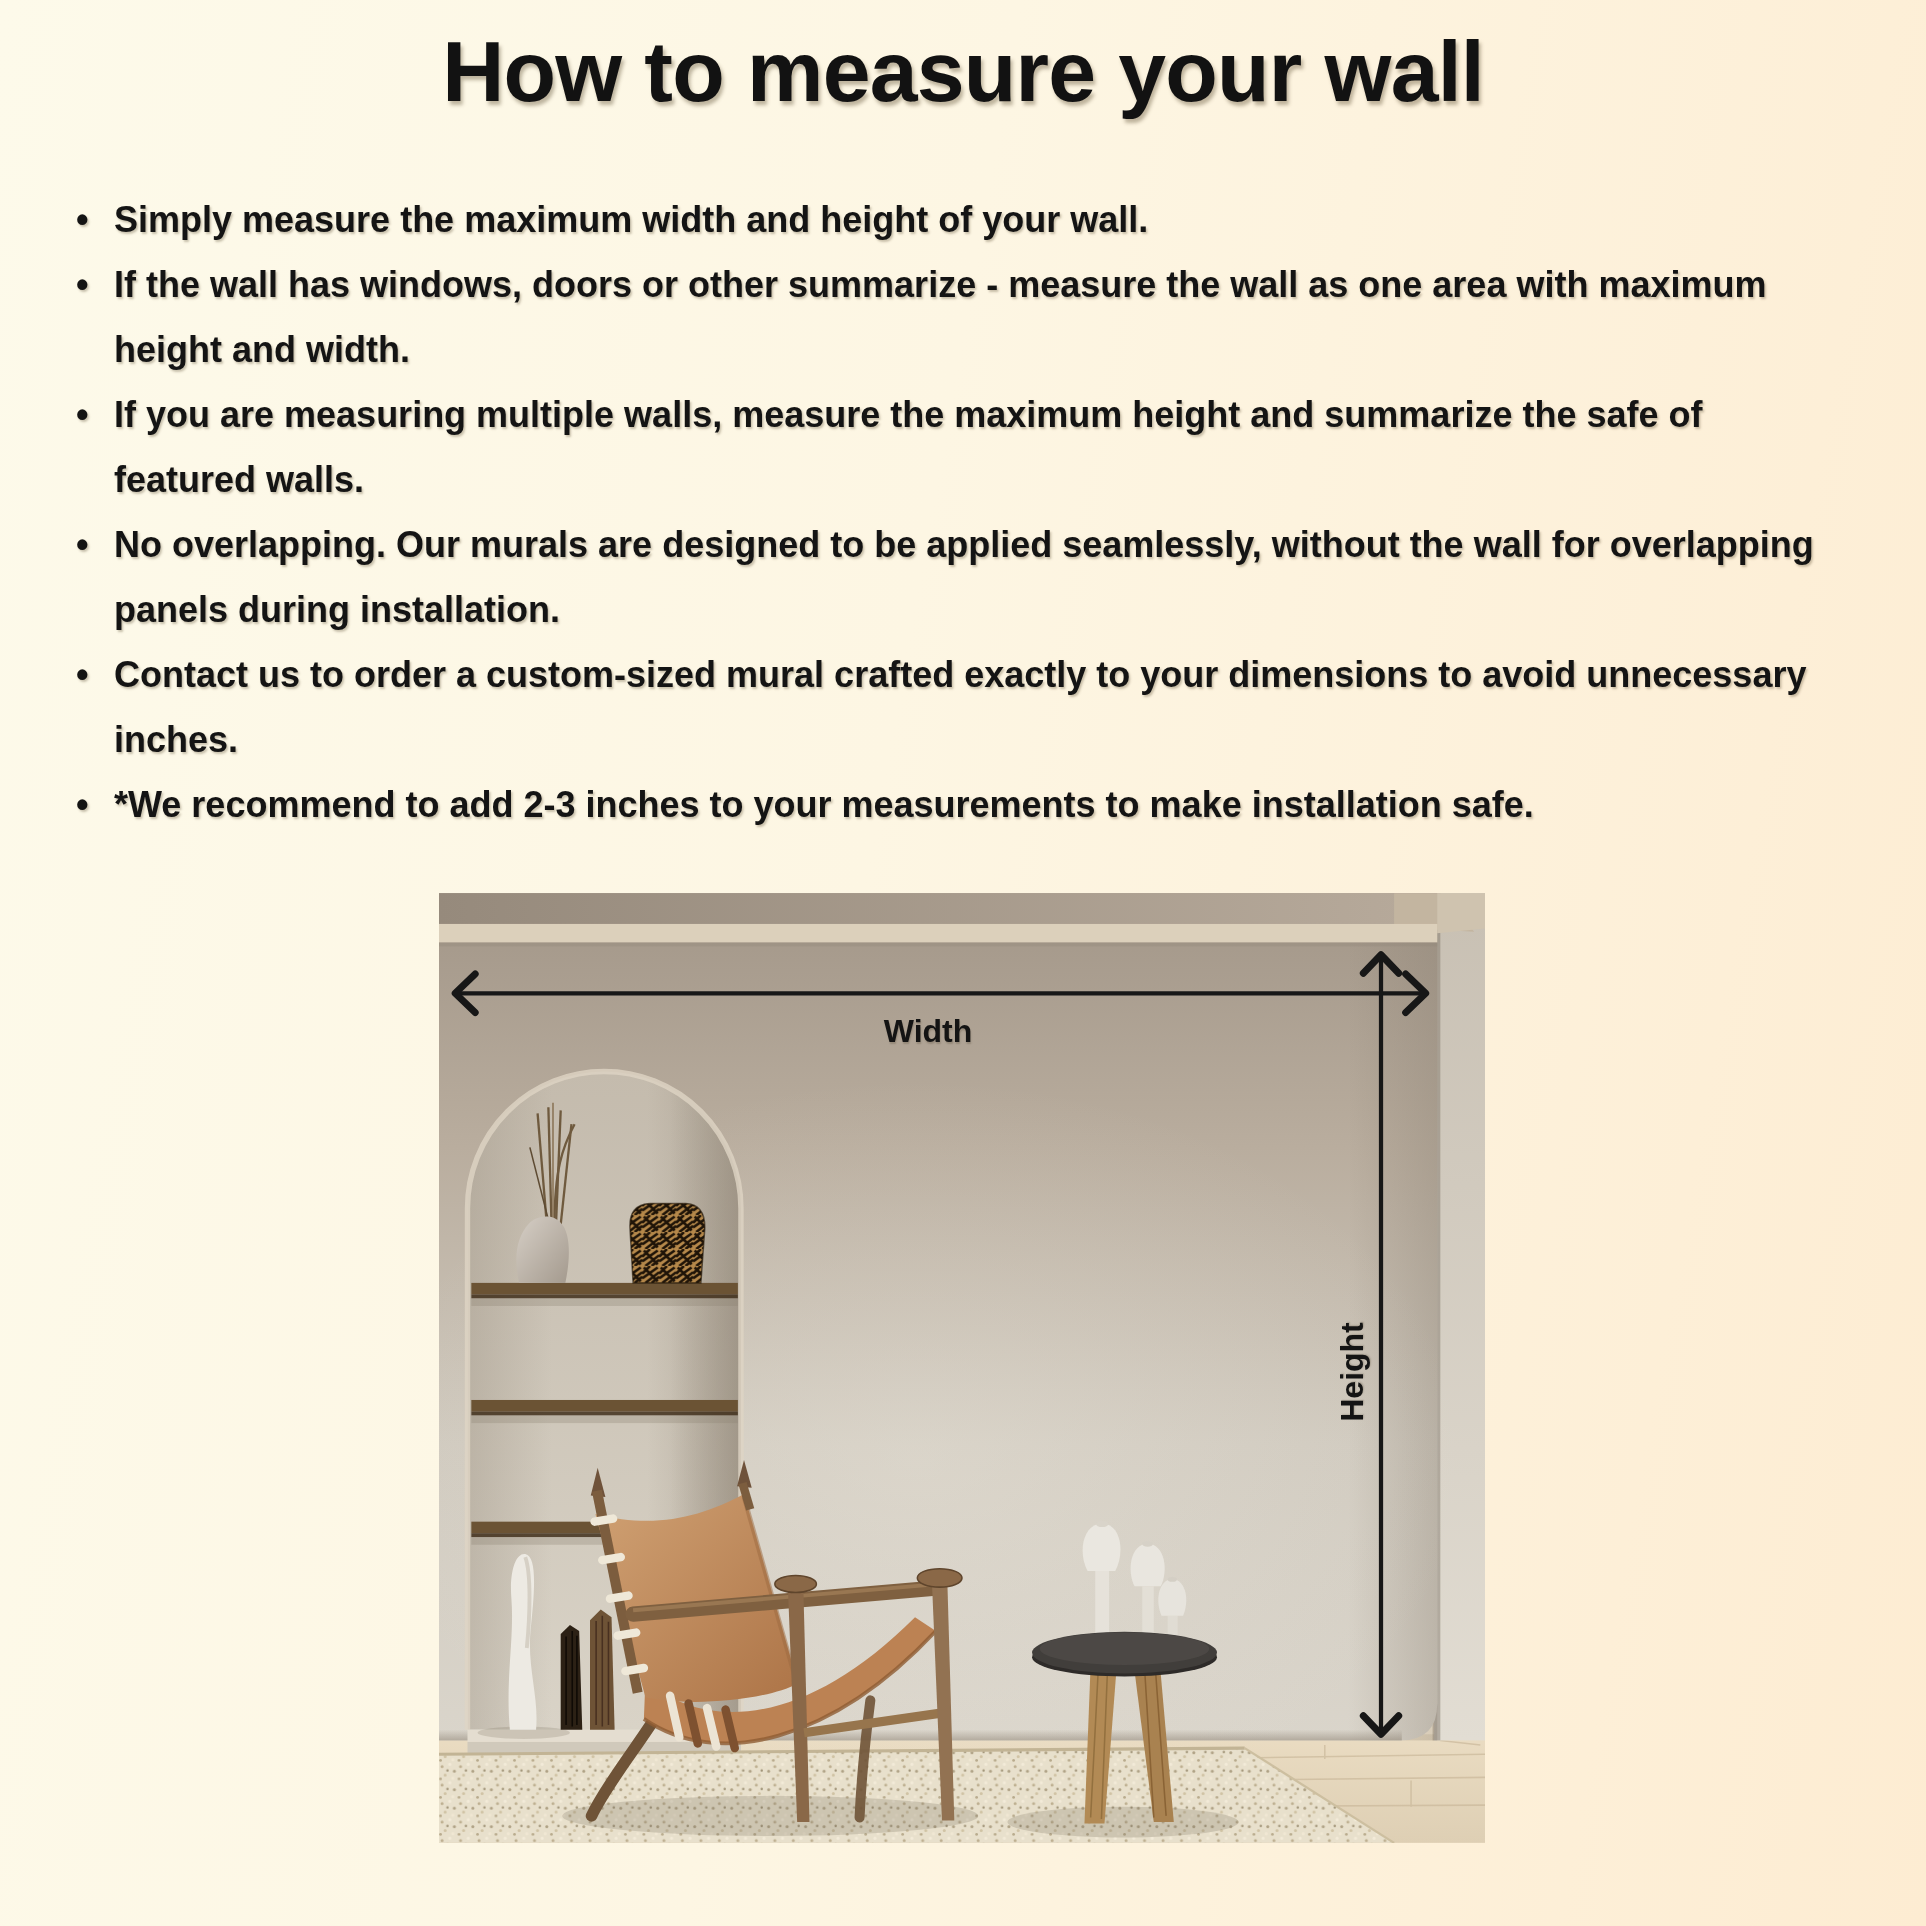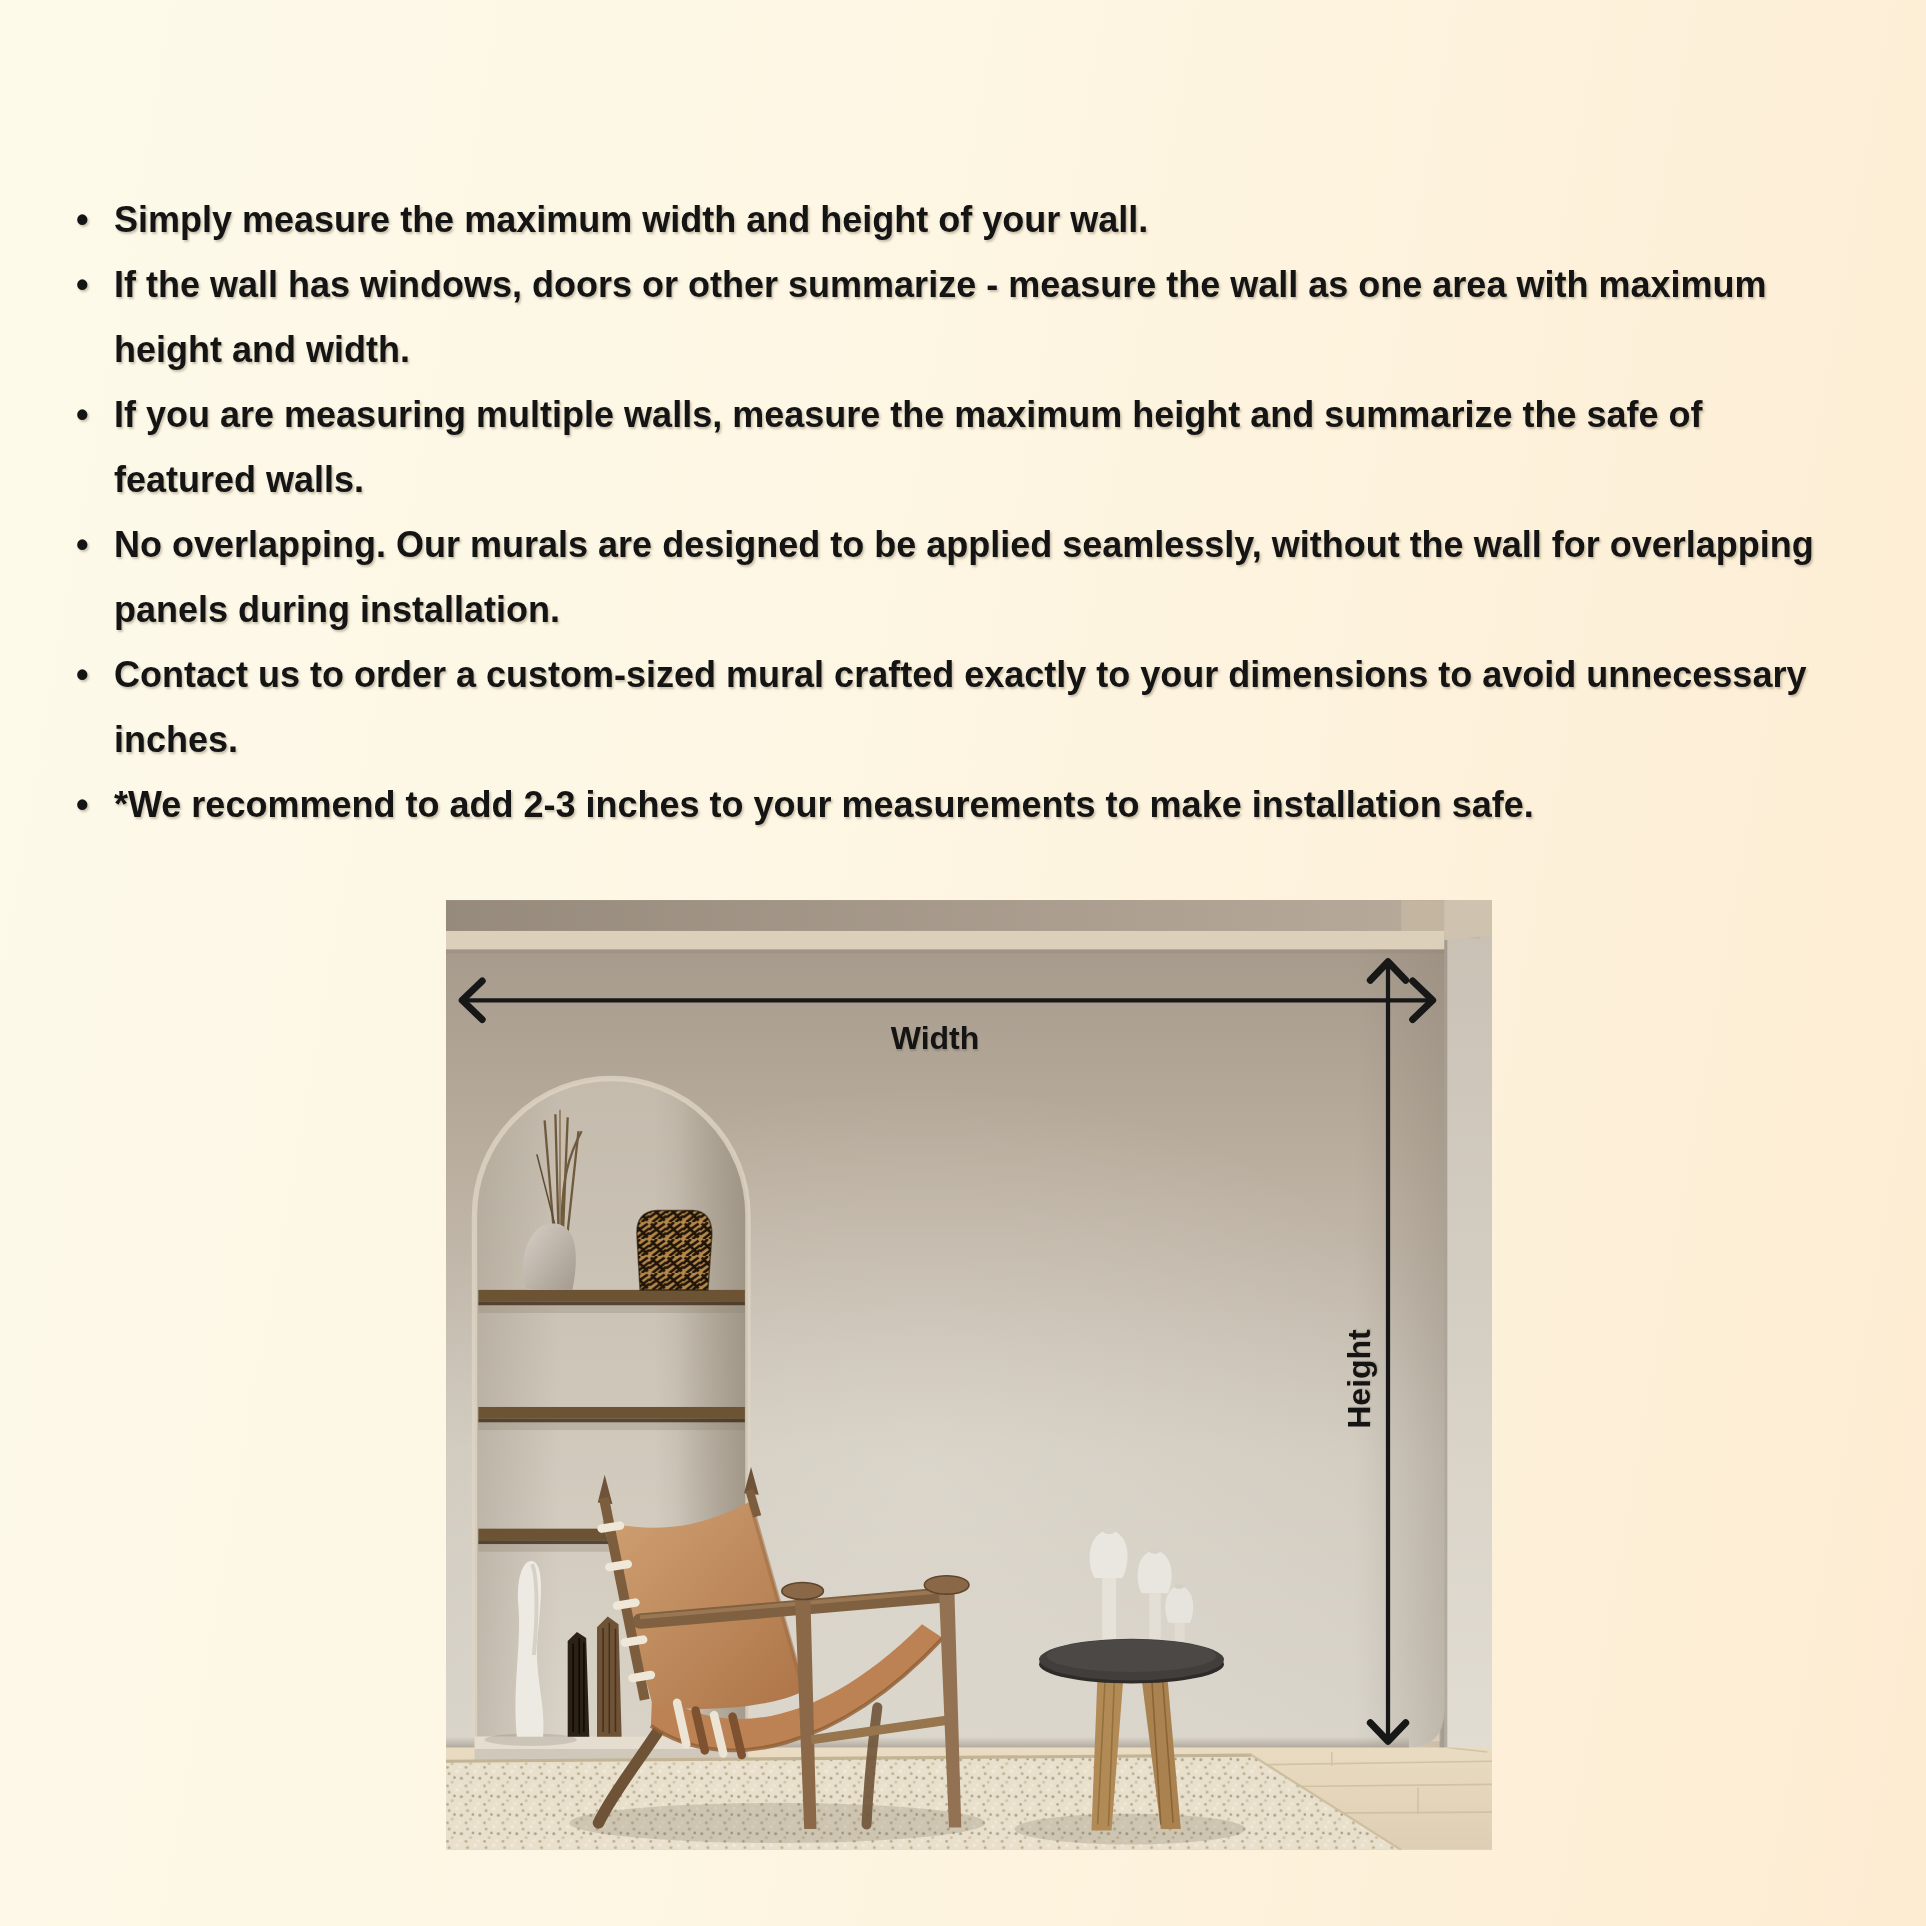--- a/index.html
+++ b/index.html
@@ -17,35 +17,36 @@
     position:absolute;left:76px;top:187px;width:1772px;margin:0;padding:0;list-style:none;
   }
   .bullets li{
     display:flex;align-items:flex-start;
     font-size:36px;font-weight:bold;line-height:65px;
     text-shadow:1.5px 2.3px 2.3px rgba(88,70,42,.32);
   }
   .bullets .dot{flex:0 0 38px;}
   .bullets .txt{flex:1 1 auto;}
   .figure{
-    position:absolute;left:439px;top:893px;width:1046px;height:950px;margin:7px;
+    position:absolute;left:439px;top:893px;width:1046px;height:950px;margin:0;
   }
   .figure svg{position:absolute;left:0;top:0;width:100%;height:100%;display:block;}
   .dim-label{
     position:absolute;font-size:32px;font-weight:bold;color:#141414;white-space:nowrap;
     text-shadow:0.8px 1.5px 1.5px rgba(70,60,40,.25);
   }
   .dim-label.width{left:489px;top:120px;transform:translateX(-50%);}
   .dim-label.height{left:913px;top:479px;transform:translate(-50%,-50%) rotate(-90deg);}
 </style>
 </head>
 <body>
 
 <div class="canvas">
 
+  <h1 class="title">How to measure your wall</h1>
 
   <ul class="bullets">
     <li>
         <span class="dot">•</span>
         <span class="txt">Simply measure the maximum width and height of your wall.</span>
       </li>
     <li>
         <span class="dot">•</span>
         <span class="txt">If the wall has windows, doors or other summarize - measure the wall as one area with maximum height and width.</span>
       </li>

